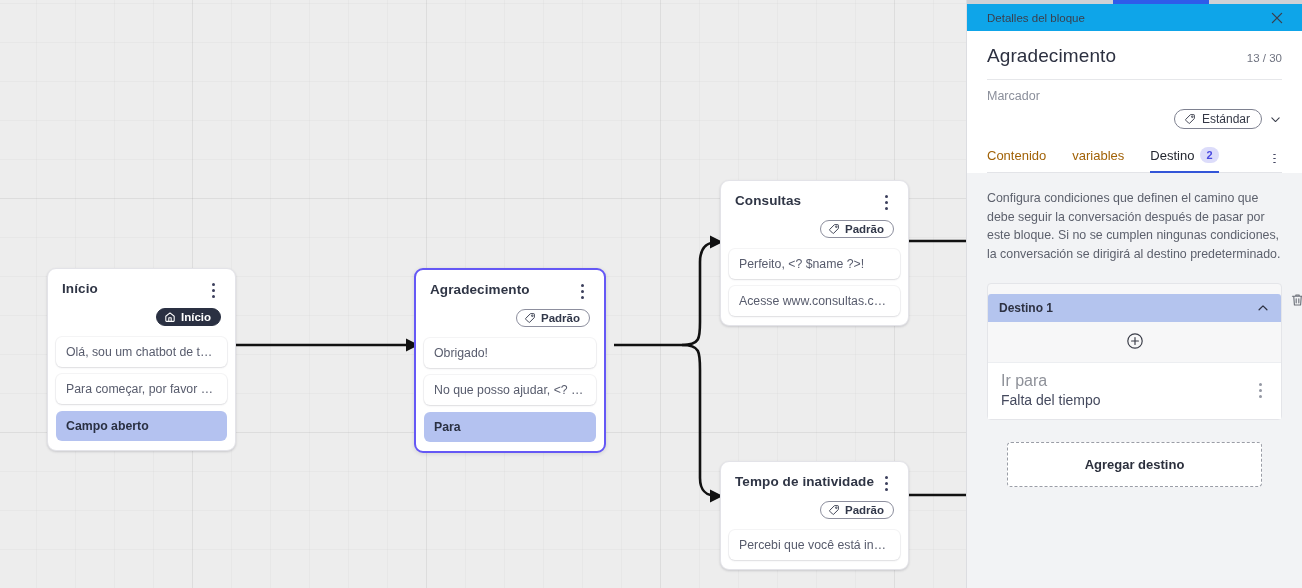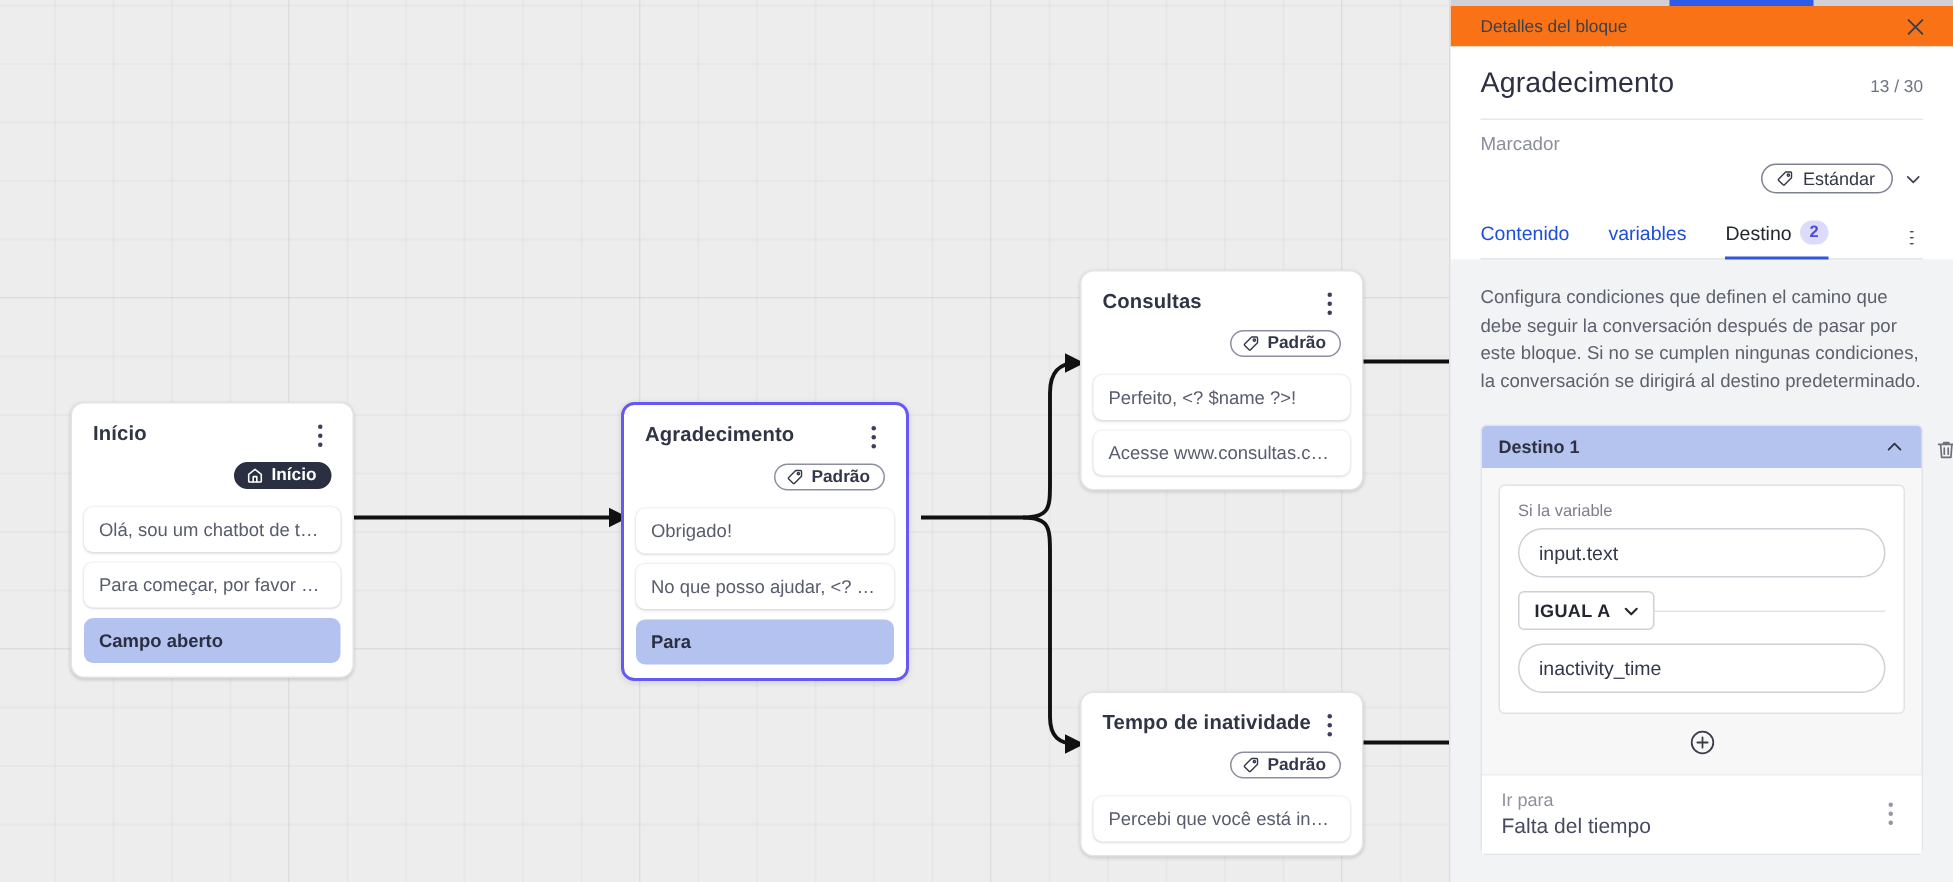--- a/index.html
+++ b/index.html
@@ -77,21 +77,21 @@
   
   #panel {
     position: absolute; left: 966px; top: 0; width: 336px; height: 588px;
     background: #f2f3f5; border-left: 1px solid #dcdde1;
     display: flex; flex-direction: column; overflow: hidden;
   }
   #topbar { height: 4px; background: #cfd1d6; position: relative; flex: none; }
   #topbar-fill { position: absolute; left: 146px; top: 0; width: 96px; height: 4px; background: #2f5bea; }
 
   #panel-head {
-    height: 27px; background: #f97316;
+    height: 27px; background: #0ea5e9;
     display: flex; align-items: center; justify-content: space-between;
     padding: 0 17px 0 20px; flex: none;
   }
   #panel-head .ttl { font-size: 11.5px; color: #3b3f4c; }
   .close-x { width: 16px; height: 16px; cursor: pointer; }
 
   #panel-white { background: #ffffff; flex: none; padding: 0 20px; }
   #title-row { display: flex; align-items: baseline; justify-content: space-between;
     padding-top: 14px; padding-bottom: 12px; border-bottom: 1px solid #e6e7ea; }
   #block-title { font-size: 19px; color: #2c3040; font-weight: 400; letter-spacing: .1px; }
@@ -104,41 +104,41 @@
   .marker-pill {
     display: inline-flex; align-items: center; gap: 6px;
     border: 1px solid #7e8190; border-radius: 12px; padding: 2px 11px 2px 9px;
     font-size: 12px; color: #343846; font-weight: 500; cursor: pointer; background: #fff;
   }
   .chev { width: 13px; height: 13px; cursor: pointer; }
 
   #tabs { display: flex; align-items: flex-end; gap: 0; padding-top: 4px;
     border-bottom: 1px solid #e3e4e8; position: relative; }
   .tab {
-    font-size: 13px; color: #1d4ed8; padding: 6px 0 9px 0; margin-right: 26px;
+    font-size: 13px; color: #a16207; padding: 6px 0 9px 0; margin-right: 26px;
     cursor: pointer; display: flex; align-items: center; gap: 6px; position: relative;
   }
   .tab.active { color: #23262f; font-weight: 500; }
   .tab.active::after {
     content:""; position: absolute; left: 0; right: 0; bottom: -1px; height: 2px; background: #3355d8;
   }
   .tab-badge {
     background: #dcdcfa; color: #4a4ae0; font-size: 11px; font-weight: 600;
     border-radius: 9px; padding: 1px 6px; line-height: 14px;
   }
   #tabs-kebab { margin-left: auto; padding-bottom: 9px; }
 
   #panel-body { flex: 1; overflow: hidden; padding: 16px 20px 0 20px; background: #f2f3f5; }
   #desc { font-size: 12.4px; color: #5d616d; line-height: 18.5px; }
 
   #dest-card { margin-top: 20px; background: #f7f7f8; border: 1px solid #e4e5e9;
     border-radius: 4px; position: relative; }
   #dest-head {
     background: #b4c4ee; display: flex; align-items: center; justify-content: space-between;
-    padding: 7px 11px; border-radius: 3px 3px 0 0; cursor: pointer;
+    padding: 7px 11px; border-radius: 3px 3px 0 0; cursor: pointer; margin-top: 10px;
   }
   #dest-head span { font-size: 12px; color: #2d3142; font-weight: 600; }
   #trash { position: absolute; right: -24px; top: 8px; width: 15px; height: 16px; cursor: pointer; }
 
   #cond-box { margin: 11px 11px 0 11px; background: #ffffff; border: 1px solid #e1e2e6;
     border-radius: 4px; padding: 11px 12px 13px 12px; }
   .cond-label { font-size: 11px; color: #7b7f8b; margin-bottom: 5px; }
   .cond-input {
     width: 100%; border: 1px solid #cfd0d6; border-radius: 18px;
     font-size: 13px; color: #33374a; padding: 8px 13px; background: #fff;
@@ -149,21 +149,21 @@
   .op-pill {
     position: relative; background: #fff; border: 1px solid #cfd0d6; border-radius: 4px;
     padding: 5px 8px 5px 10px; display: inline-flex; align-items: center; gap: 7px;
     font-size: 12px; font-weight: 700; color: #23262f; letter-spacing: .3px; cursor: pointer;
   }
   #plus-row { display: flex; justify-content: center; padding: 10px 0 12px 0; }
   .plus-btn { width: 18px; height: 18px; cursor: pointer; }
 
   #goto-card { background: #ffffff; border-top: 1px solid #eceef1;
     display: flex; align-items: center; justify-content: space-between; padding: 9px 13px 11px 13px; }
-  #goto-label { font-size: 12px; color: #8e9199; }
+  #goto-label { font-size: 16px; color: #8e9199; }
   #goto-value { font-size: 14px; color: #454a5e; margin-top: 2px; }
   .kebab-gray i { background: #9498a3; }
 
   #add-dest {
     margin: 22px 20px 0 20px; border: 1px dashed #9a9da6; border-radius: 4px;
     background: #ffffff; text-align: center; padding: 14px 0;
     font-size: 13px; color: #2b2f3c; font-weight: 600; cursor: pointer;
   }
 </style>
 </head>
@@ -352,33 +352,20 @@
           <span>Destino 1</span>
           <svg style="width:14px;height:14px" viewBox="0 0 16 16" fill="none" stroke="#2d3142" stroke-width="1.4" stroke-linecap="round" stroke-linejoin="round">
             <path d="M3.5 10 L8 5.5 L12.5 10"></path>
           </svg>
         </div>
         <svg id="trash" viewBox="0 0 16 16" fill="none" stroke="#6c7079" stroke-width="1.2" stroke-linecap="round" stroke-linejoin="round">
           <path d="M2.6 4h10.8 M6.2 4V2.7h3.6V4 M4 4l.7 9.3h6.6L12 4"></path>
           <path d="M6.6 6.6v4.4 M9.4 6.6v4.4"></path>
         </svg>
 
-        <div id="cond-box">
-          <div class="cond-label">Si la variable</div>
-          <input class="cond-input" value="input.text" style="">
-          <div class="op-row">
-            <div class="op-pill">
-              <span>IGUAL A</span>
-              <svg style="width:13px;height:13px" viewBox="0 0 16 16" fill="none" stroke="#23262f" stroke-width="1.7" stroke-linecap="round" stroke-linejoin="round">
-                <path d="M3.5 6 L8 10.5 L12.5 6"></path>
-              </svg>
-            </div>
-          </div>
-          <input class="cond-input" value="inactivity_time" style="">
-        </div>
 
         <div id="plus-row">
           <svg class="plus-btn" viewBox="0 0 20 20" fill="none" stroke="#3a3d48" stroke-width="1.3" stroke-linecap="round">
             <circle cx="10" cy="10" r="8"></circle>
             <path d="M10 6.2v7.6 M6.2 10h7.6"></path>
           </svg>
         </div>
 
         <div id="goto-card">
           <div>

